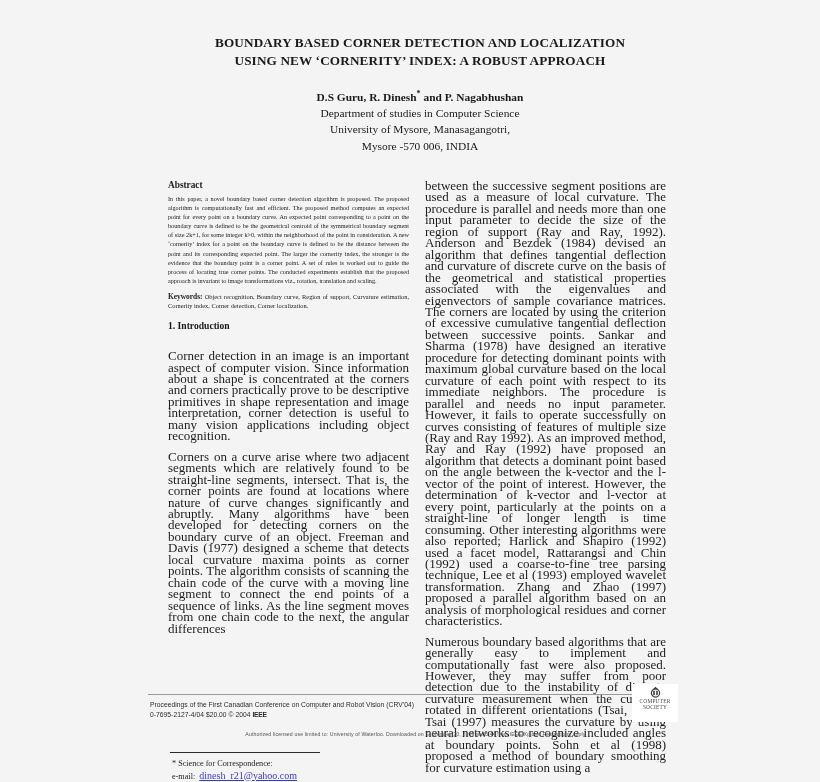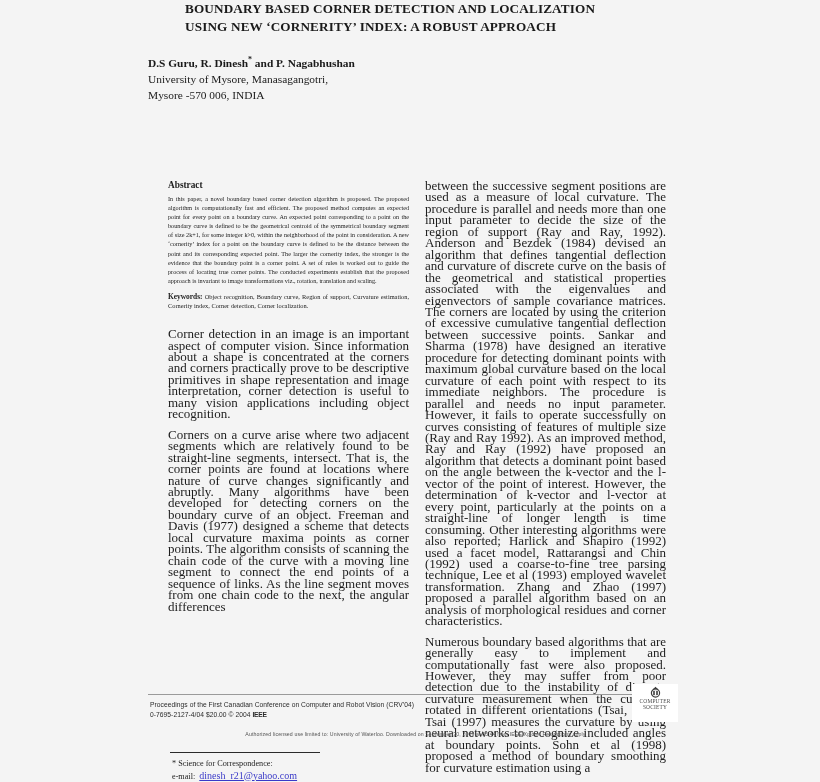--- a/index.html
+++ b/index.html
@@ -24,21 +24,22 @@
   .content {
     position: absolute;
     left: 148px;
     top: 0;
     width: 544px;
     height: 782px;
   }
 
   
   .title-block {
-    text-align: left;
+    padding-top: 34px;
+    text-align: center;
   }
   .paper-title {
     font-family: "Liberation Serif", serif;
     font-weight: bold;
     font-size: 13.2px;
     line-height: 18px;
     letter-spacing: 0.15px;
     margin: 0 auto;
     width: 470px;
   }
@@ -223,31 +224,33 @@
 
     <div class="title-block">
       <div class="paper-title">
         <span>BOUNDARY BASED CORNER DETECTION AND LOCALIZATION</span><br>
         <span>USING NEW ‘CORNERITY’ INDEX: A ROBUST APPROACH</span>
       </div>
       <div class="authors">
         <span>D.S Guru, R. Dinesh</span><span class="star">*</span><span> and P. Nagabhushan</span>
       </div>
       <div class="affil">
+        <div>Department of studies in Computer Science</div>
         <div>University of Mysore, Manasagangotri,</div>
         <div>Mysore -570 006, INDIA</div>
       </div>
     </div>
 
     <div class="columns">
 
       <div class="col col-left">
         <div class="abstract-head">Abstract</div>
         <p class="abs">In this paper, a novel boundary based corner detection algorithm is proposed. The proposed algorithm is computationally fast and efficient. The proposed method computes an expected point for every point on a boundary curve. An expected point corresponding to a point on the boundary curve is defined to be the geometrical centroid of the symmetrical boundary segment of size 2k+1, for some integer k&gt;0, within the neighborhood of the point in consideration. A new ‘cornerity’ index for a point on the boundary curve is defined to be the distance between the point and its corresponding expected point. The larger the cornerity index, the stronger is the evidence that the boundary point is a corner point. A set of rules is worked out to guide the process of locating true corner points.  The conducted experiments establish that the proposed approach is invariant to image transformations viz., rotation, translation and scaling.</p>
         <p class="kw"><span class="kw-label">Keywords:</span><span> Object recognition, Boundary curve, Region of support, Curvature estimation, Cornerity index, Corner detection, Corner localization.</span></p>
+        <h2 class="sec-head">1. Introduction</h2>
         <p class="body body-start">Corner detection in an image is an important aspect of computer vision. Since information about a shape is concentrated at the corners and corners practically prove to be descriptive primitives in shape representation and image interpretation, corner detection is useful to many vision applications including object recognition.</p>
         <p class="body">Corners on a curve arise where two adjacent segments which are relatively found to be straight-line segments, intersect. That is, the corner points are found at locations where nature of curve changes significantly and abruptly. Many algorithms have been developed for detecting corners on the boundary curve of an object. Freeman and Davis (1977) designed a scheme that detects local curvature maxima points as corner points. The algorithm consists of scanning the chain code of the curve with a moving line segment to connect the end points of a sequence of links. As the line segment moves from one chain code to the next, the angular differences</p>
 
         <div class="footnote">
           <div class="fn-rule"></div>
           <div class="fn-line"><span class="fn-star">*</span><span> Science for Correspondence:</span></div>
           <div class="fn-email-row"><span>e-mail:</span>&nbsp; <a class="email" href="#">dinesh_r21@yahoo.com</a></div>
         </div>
       </div>
 

